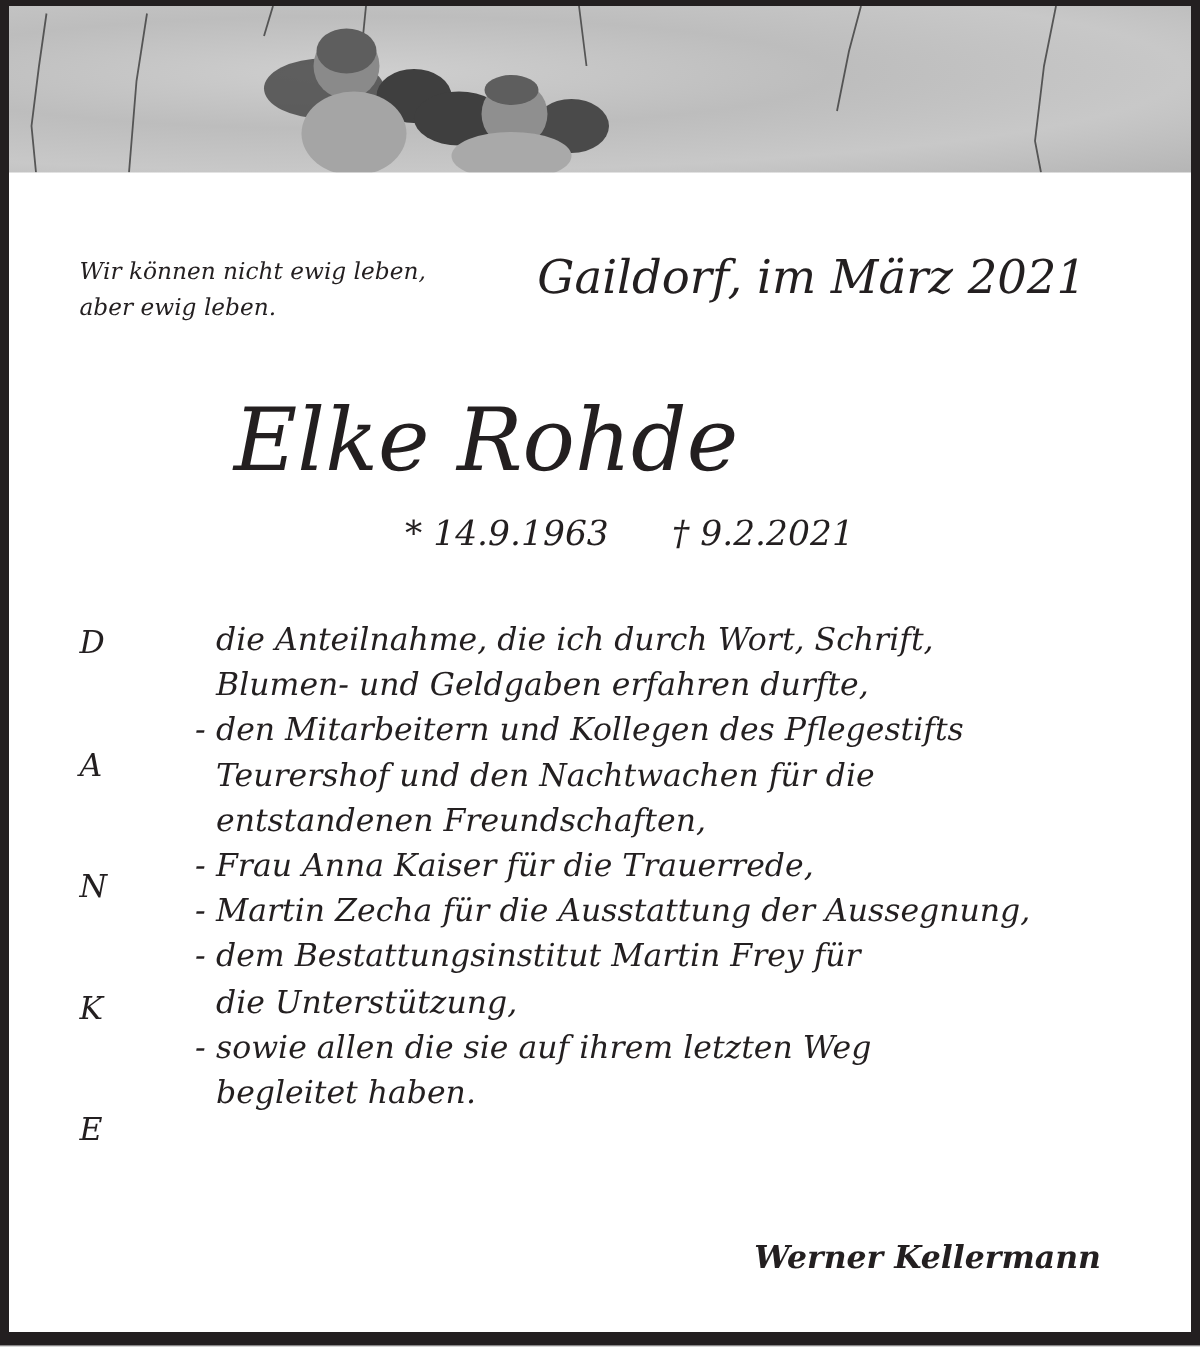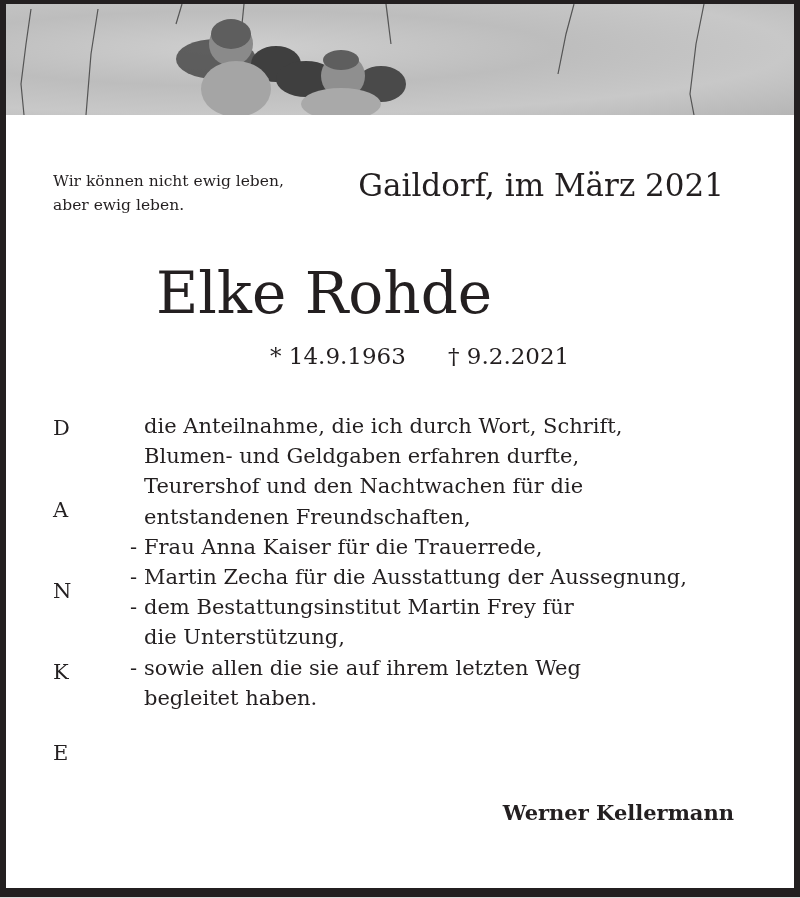--- a/index.html
+++ b/index.html
@@ -1,31 +1,31 @@
 <!DOCTYPE html>
 <html><head>
 <meta charset="utf-8">
 <style>
   html, body { margin:0; padding:0; background:#d8d8d8; }
   body { width:800px; height:898px; position:relative; overflow:hidden; font-family:"DejaVu Serif", serif; color:#231f20; }
-  .frame { position:absolute; left:0; top:0; width:788px; height:884px; border-top:4px solid #231f20; border-left:6px solid #231f20; border-right:6px solid #231f20; border-bottom:9px solid #231f20; background:#fff; }
+  .frame { position:absolute; left:0; top:0; width:788px; height:884px; border-top:4px solid #231f20; border-left:6px solid #231f20; border-right:6px solid #231f20; border-bottom:9px solid #231f20; background:#fff;font-style:italic; }
   .header-img { position:absolute; left:0; top:0; width:788px; height:111px; overflow:hidden;
     background: radial-gradient(ellipse at 30% 40%, #cfcfcf 0%, #bdbdbd 40%, #c8c8c8 70%, #b5b5b5 100%); }
   .header-img svg { position:absolute; left:0; top:0; }
   .abs { position:absolute; white-space:nowrap; }
   .motto { left:47px; top:165px; font-size:15.5px; line-height:24px; }
   .place { right:70px; top:163px; font-size:31px; }
   .name { left:0; width:636px; text-align:center; top:255px; font-size:58px; letter-spacing:0; }
   .dates { top:339px; font-size:23px; }
   .letter { left:47px; font-size:21px; }
   .lines { left:124px; top:407px; font-size:21px; line-height:30.2px; }
   .line { white-space:nowrap; }
   .dash { display:inline-block; width:14px; }
   .indent { padding-left:14px; }
-  .sign { right:60px; top:796px; font-size:21px; font-weight:bold; }
+  .sign { right:60px; top:821px; font-size:21px; font-weight:bold; }
 </style>
 </head>
 <body>
 
 <div class="frame">
   <div class="header-img">
     <svg width="788" height="111" viewBox="0 0 788 111">
       <g stroke="#3a3a3a" stroke-width="1.2" fill="none" opacity="0.8">
         <path d="M25 5 L20 40 L15 80 L18 111"></path>
         <path d="M92 5 L85 50 L80 111"></path>
@@ -66,20 +66,21 @@
 
   <div class="abs letter" style="top:412px;">D</div>
   <div class="abs letter" style="top:494px;">A</div>
   <div class="abs letter" style="top:575px;">N</div>
   <div class="abs letter" style="top:656px;">K</div>
   <div class="abs letter" style="top:737px;">E</div>
 
   <div class="abs lines">
     <div class="line indent"><span>die Anteilnahme, die ich durch Wort, Schrift,</span></div>
     <div class="line indent"><span>Blumen- und Geldgaben erfahren durfte,</span></div>
+    <div class="line"><span class="dash">-</span><span>den Mitarbeitern und Kollegen des Pflegestifts</span></div>
     <div class="line indent"><span>Teurershof und den Nachtwachen für die</span></div>
     <div class="line indent"><span>entstandenen Freundschaften,</span></div>
     <div class="line"><span class="dash">-</span><span>Frau Anna Kaiser für die Trauerrede,</span></div>
     <div class="line"><span class="dash">-</span><span>Martin Zecha für die Ausstattung der Aussegnung,</span></div>
     <div class="line"><span class="dash">-</span><span>dem Bestattungsinstitut Martin Frey für</span></div>
     <div class="line indent"><span>die Unterstützung,</span></div>
     <div class="line"><span class="dash">-</span><span>sowie allen die sie auf ihrem letzten Weg</span></div>
     <div class="line indent"><span>begleitet haben.</span></div>
   </div>
 

